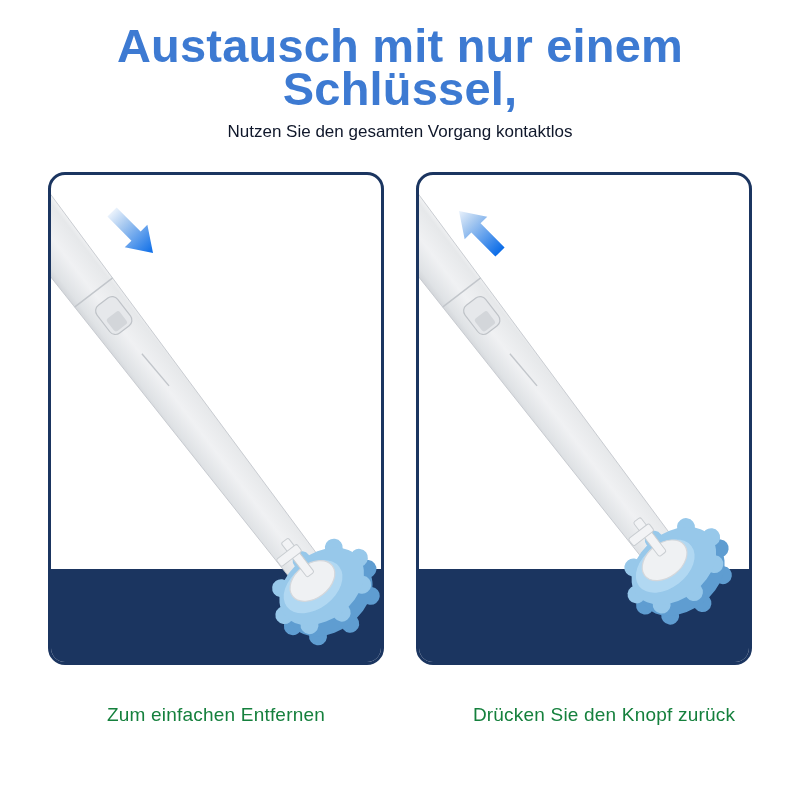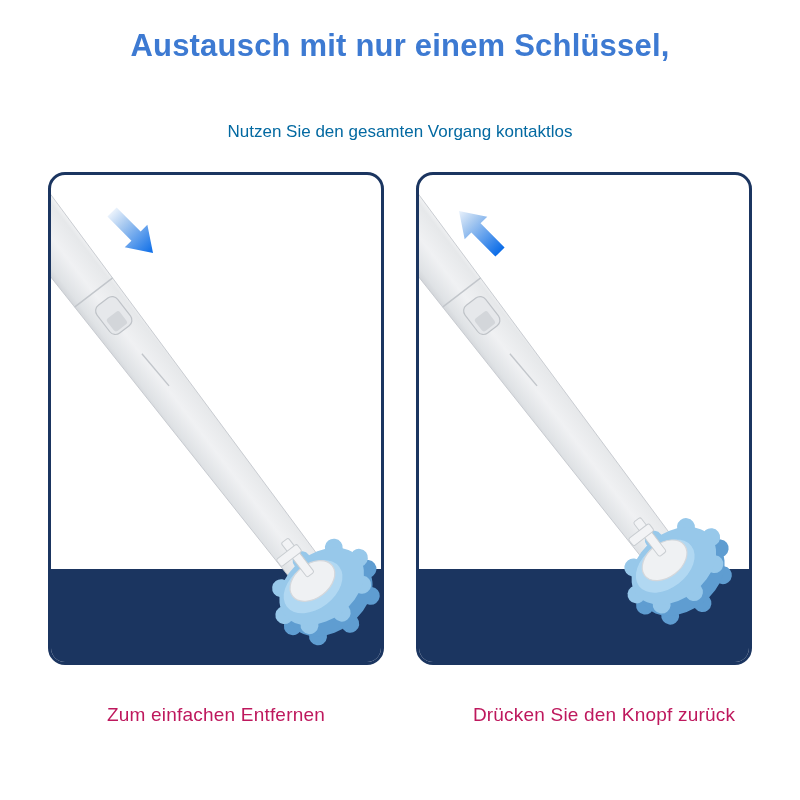--- a/index.html
+++ b/index.html
@@ -9,48 +9,48 @@
     font-family:"Liberation Sans", sans-serif;
     position:relative;
     overflow:hidden;
   }
   .stage{position:absolute;inset:0;width:800px;height:800px;}
 
   .title{
     position:absolute;top:24px;left:0;width:800px;
     text-align:center;
     color:var(--title-blue,#3d7ad2);
-    font-size:31px;font-weight:bold;line-height:43px;
+    font-size:47px;font-weight:bold;line-height:43px;
     letter-spacing:0.2px;
   }
   .subtitle{
     position:absolute;top:121px;left:0;width:800px;
     text-align:center;
-    color:#0369a1;
+    color:#0f172a;
     font-size:17px;font-weight:normal;line-height:22px;
   }
 
   .panel{
     position:absolute;top:172px;width:336px;height:493px;
     border:3px solid var(--navy,#1b3560);
     border-radius:17px;
     background:#ffffff;
     overflow:hidden;
     box-sizing:border-box;
   }
   .panel.left{left:48px;}
   .panel.right{left:416px;}
   .panel svg{display:block;width:100%;height:100%;}
 
   .band{fill:var(--navy,#1b3560);}
 
   .caption{
     position:absolute;top:701px;width:370px;
     text-align:center;
-    color:#be185d;
+    color:#15803d;
     font-size:19px;line-height:28px;
     letter-spacing:0.2px;
   }
   .caption.left{left:31px;}
   .caption.right{left:419px;}
 
   .stick-body{stroke:#c2c6cb;stroke-width:0.8;}
   .seam{stroke:#c2c6cb;stroke-width:1.4;fill:none;}
   .btn-outer{fill:#e6e8eb;stroke:#bfc3c8;stroke-width:1.2;}
   .btn-inner{fill:#d3d6da;}

